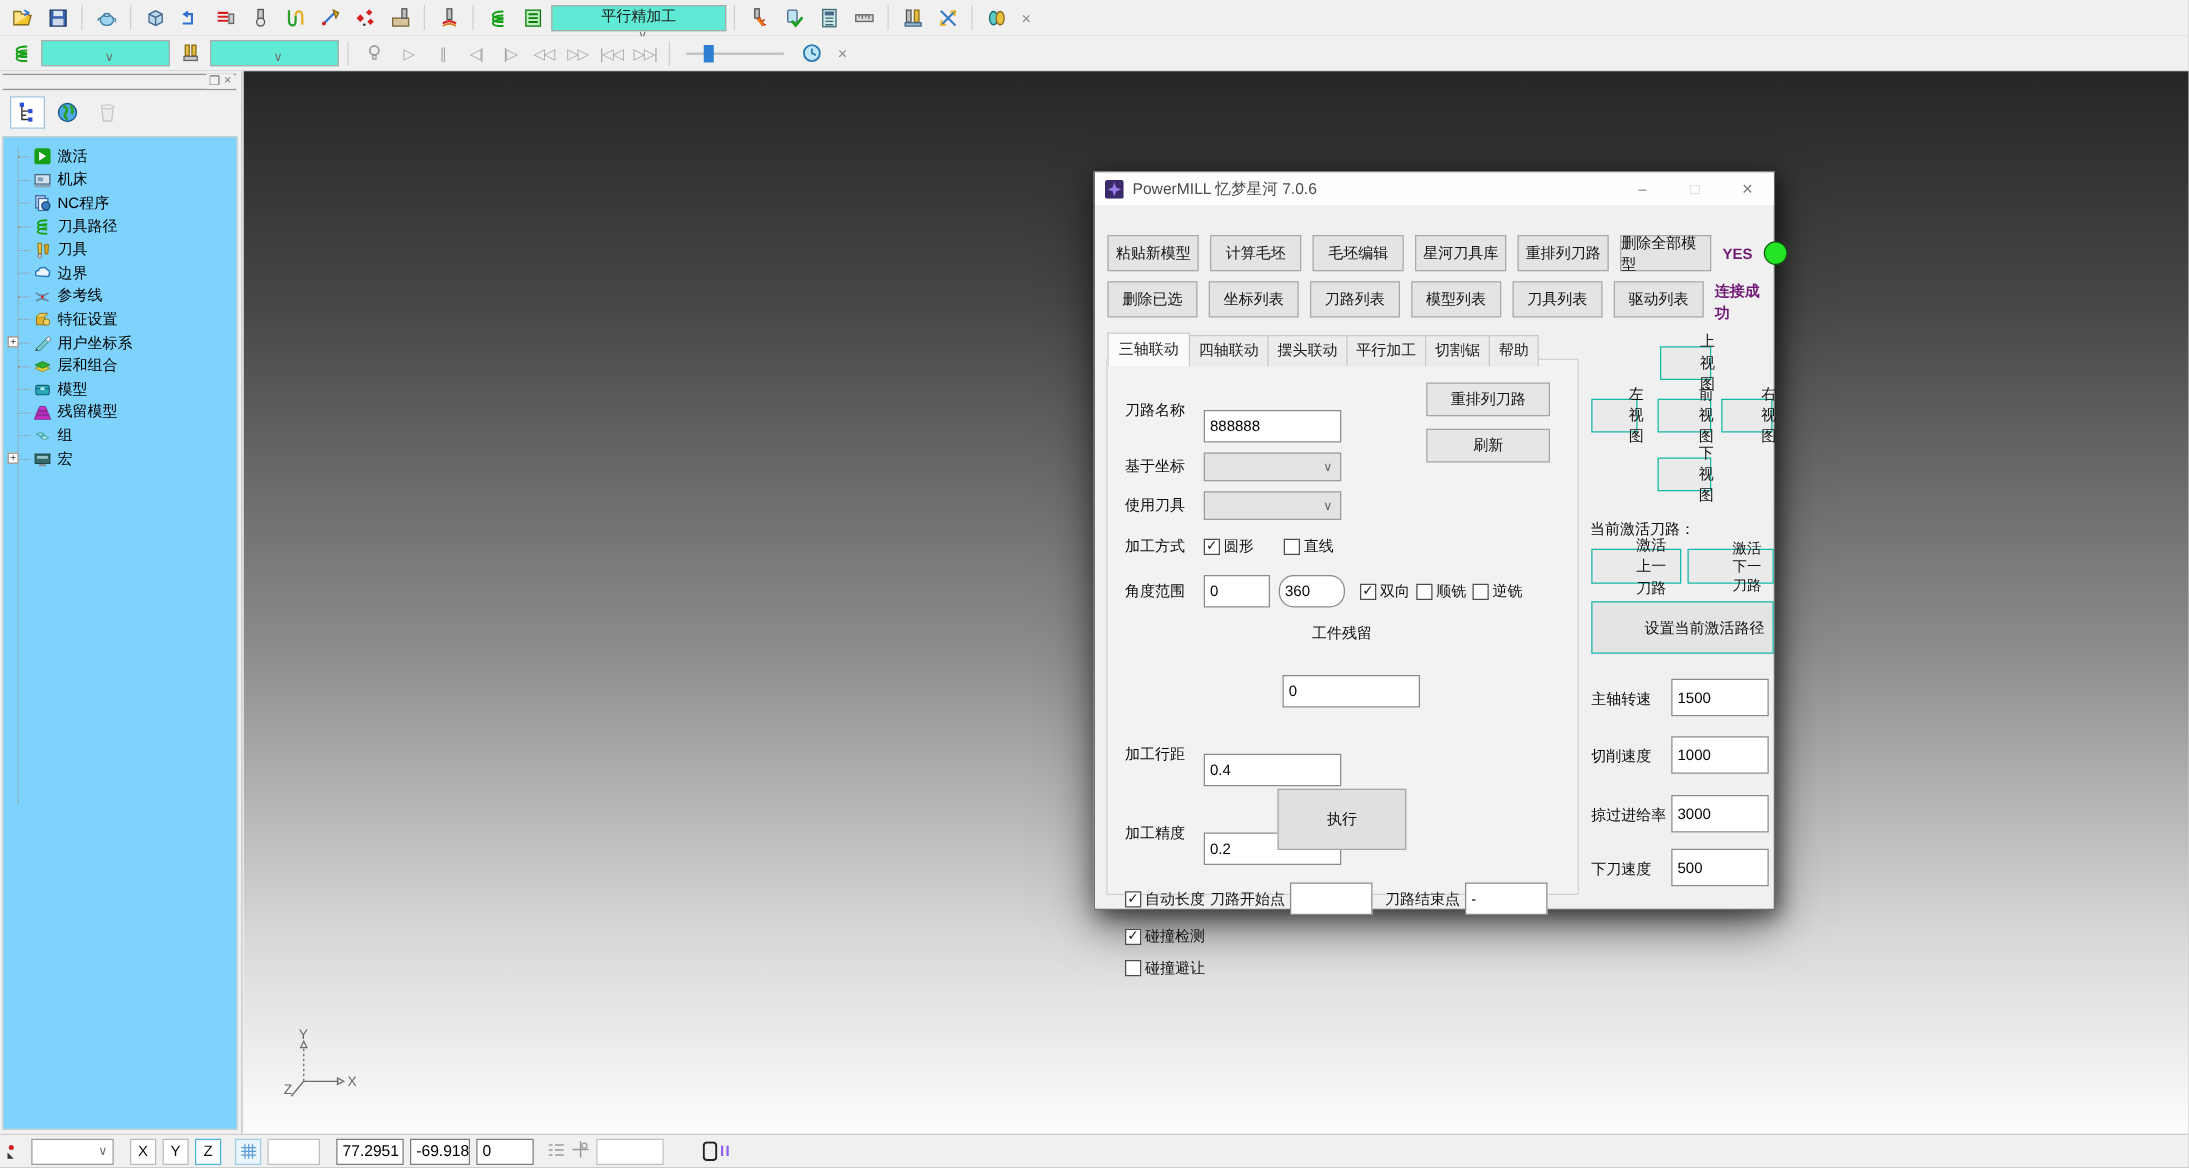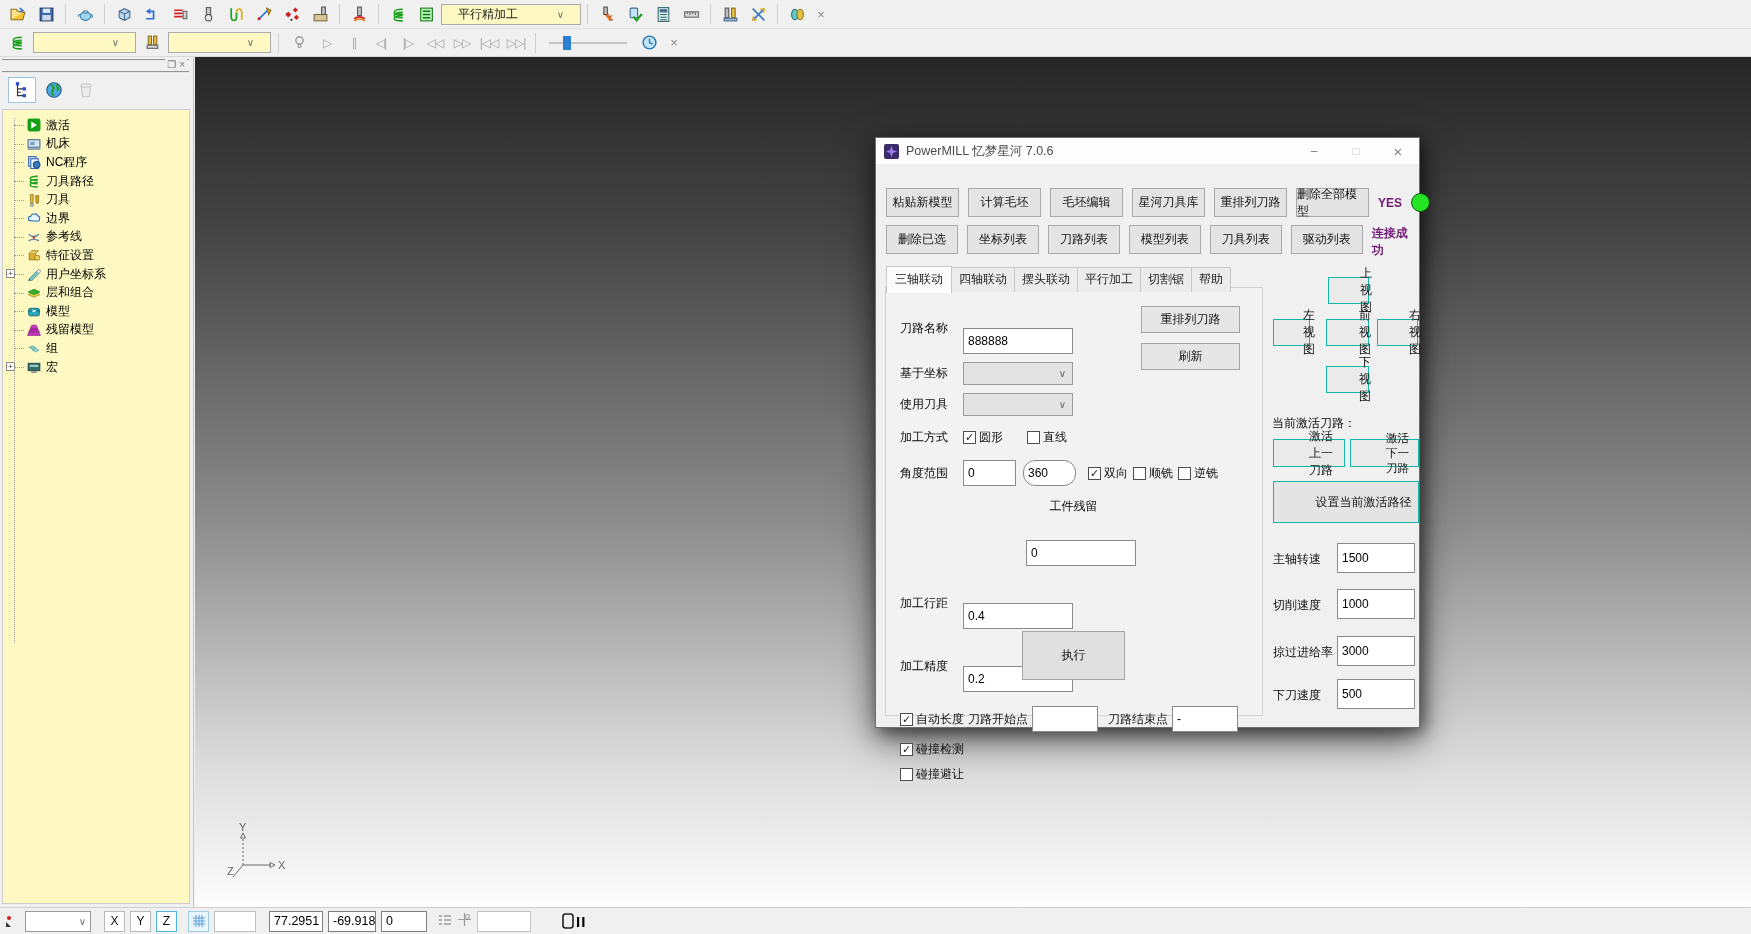--- a/index.html
+++ b/index.html
@@ -5,37 +5,37 @@
   * { margin:0; padding:0; box-sizing:border-box; }
   body { font-family:"Liberation Sans", sans-serif; background:#888; }
   .screen { position:relative; width:1751px; height:934px; background:#f0f0f0; overflow:hidden; font-family:"Liberation Sans",sans-serif; }
 
   
   .toolbar-top { position:absolute; top:0; left:0; right:0; height:29px; background:#f0f0f0; border-bottom:1px solid #e2e2e2; display:flex; align-items:center; padding-left:5px; gap:2px; }
   .toolbar-sim { position:absolute; top:29px; left:0; right:0; height:28px; background:#f0f0f0; border-bottom:1px solid #d8d8d8; display:flex; align-items:center; padding-left:4px; gap:3px; }
   .tbtn { width:26px; height:24px; display:flex; align-items:center; justify-content:center; border-radius:2px; }
   .tbtn svg { width:17px; height:17px; }
   .sep { width:1px; height:20px; background:#cfcfcf; margin:0 4px; }
-  .combo { background:#fef9c3; border:1px solid #ababab; height:21px; display:flex; align-items:center; justify-content:space-between; padding:0 16px; font-size:12px; color:#222; }
+  .combo { background:#5eead4; border:1px solid #ababab; height:21px; display:flex; align-items:center; justify-content:space-between; padding:0 16px; font-size:12px; color:#222;flex-direction:column; }
   .combo .chev { color:#707070; font-size:10px; margin-left:6px; }
   .xclose { color:#8a8a8a; font-size:13px; width:18px; text-align:center; }
   .media { color:#a8a8a8; font-size:12px; min-width:24px; text-align:center; letter-spacing:-1px; }
   .slider { width:78px; height:18px; display:flex; align-items:center; margin:0 6px; position:relative; }
   .slider .track { width:100%; height:2px; background:#c3c3c3; }
   .slider .handle { position:absolute; left:14px; top:2px; width:8px; height:14px; background:#2d7fd3; }
 
   
   .left-panel { position:absolute; top:57px; left:0; width:194px; bottom:27px; background:#f0f0f0; border-right:1px solid #c4c4c4; }
   .panel-grip { height:14px; margin:2px 4px 0 2px; border-top:2px groove #e8e8e8; border-bottom:2px groove #e8e8e8; position:relative; }
   .panel-ctrl { position:absolute; right:2px; top:-2px; display:flex; gap:3px; background:#f0f0f0; padding:0 2px; color:#777; font-size:10px; }
   .panel-icons { display:flex; gap:4px; padding:4px 0 4px 8px; }
   .pbtn { width:28px; height:26px; display:flex; align-items:center; justify-content:center; }
   .pbtn.sel { background:#fff; border:1px solid #9fc3dd; }
   .pbtn svg { width:18px; height:18px; }
-  .tree { position:absolute; top:52px; left:2px; right:3px; bottom:3px; background:#fef9c3; border:1px solid #cdcdcd; font-size:12px; color:#000; padding-top:6px; overflow:hidden; }
+  .tree { position:absolute; top:52px; left:2px; right:3px; bottom:3px; background:#7dd3fc; border:1px solid #cdcdcd; font-size:12px; color:#000; padding-top:6px; overflow:hidden; }
   .ti { display:flex; align-items:center; height:18.6px; padding-left:24px; gap:5px; position:relative; }
   .ti::before { content:""; position:absolute; left:11px; top:50%; width:10px; border-top:1px dotted #9a9a9a; }
   .ti svg { width:14px; height:14px; flex:none; }
   .exp { position:absolute; left:3px; top:4px; width:9px; height:9px; border:1px solid #8a8a8a; background:#fff; font-size:8px; line-height:7px; text-align:center; color:#333; }
   .treeline { position:absolute; left:11px; top:8px; bottom:260px; border-left:1px dotted #9a9a9a; }
 
   
   .viewport { position:absolute; top:57px; left:195px; right:0; bottom:27px; background:linear-gradient(to bottom,#262626 0%,#474747 22%,#8d8d8d 55%,#d9d9d9 82%,#fdfdfd 100%); }
   .triad { position:absolute; left:30px; bottom:22px; }
   .triad text { font-size:11px; fill:#666; font-family:"Liberation Sans",sans-serif; }
@@ -47,21 +47,21 @@
   .dlg-title .ttl { color:#4a4a4a; font-size:12.5px; }
   .dlg-title svg { width:15px; height:15px; }
   .winbtns { margin-left:auto; display:flex; }
   .winbtn { width:42px; height:26px; display:flex; align-items:center; justify-content:center; color:#7e7e7e; font-size:12px; }
   .dlg-menubar { height:23px; background:#f7f7f7; display:flex; align-items:center; padding-left:6px; }
   .menu-item { padding:0 9px; font-size:12.5px; color:#1a1a1a; }
   .btnrow { position:absolute; left:10px; display:flex; gap:9px; }
   .dlg-btn { width:73px; height:29px; background:#e4e4e4; border:1px solid #a9a9a9; font-size:12px; color:#111; display:flex; align-items:center; justify-content:center; }
   .magenta { color:#701a75; font-weight:bold; font-size:12px; }
   .led { width:19px; height:19px; border-radius:50%; background:#25e425; border:1.5px solid #0d560d; }
-  .tabstrip { position:absolute; left:10px; top:128px; display:flex; align-items:center; z-index:2; }
+  .tabstrip { position:absolute; left:10px; top:128px; display:flex; align-items:flex-end; z-index:2; }
   .tab { padding:3px 7px 4px; font-size:12px; border:1px solid #c9c9c9; border-bottom:none; background:#ececec; margin-right:-1px; color:#222; }
   .tab.active { background:#fbfbfb; padding:4px 8px 5px; position:relative; z-index:3; }
   .tabpanel { position:absolute; left:9px; top:149px; width:378px; height:429px; border:1px solid #d2d2d2; background:#f2f2f2; }
   .frow { display:flex; align-items:center; margin-left:14px; }
   .flabel { width:63px; font-size:12px; color:#0a0a0a; flex:none; }
   .tinput { height:26px; border:1px solid #8a8a8a; background:#fff; font-size:12px; padding:0 4px; font-family:"Liberation Sans",sans-serif; }
   .w108 { width:110px;margin-top:25px; } .w52 { width:53px; } .w64 { width:66px; }
   .fcombo { width:110px; height:23px; background:#e3e3e3; border:1px solid #9c9c9c; display:flex; align-items:center; justify-content:flex-end; padding-right:6px; color:#666; font-size:10px; }
   .cb { width:13px; height:13px; border:1px solid #4d4d4d; background:#fff; display:inline-flex; align-items:center; justify-content:center; font-size:11px; line-height:11px; color:#1a1a1a; flex:none; }
   .cbl { font-size:12px; margin:0 10px 0 3px; }
@@ -601,17 +601,17 @@
           <path d="M7.5 1 V14 M1 7.5 H14" stroke="#9a9a9a" stroke-width="1.2"></path>
           <circle cx="10.5" cy="4.5" r="2" fill="none" stroke="#9a9a9a"></circle>
         </svg></span>
     <span class="sb-box" style="width:54px; border-color:#c0c0c0;">
         <span></span>
       </span>
     <span style="margin-left:26px; display:flex; align-items:center; gap:2px;">
         <svg width="12" height="16" viewBox="0 0 12 16">
           <rect x="1" y="1" width="10" height="14" rx="2.5" fill="none" stroke="#222" stroke-width="1.6"></rect>
         </svg>
-        <span style="color:#000000; font-weight:bold; font-size:15px; letter-spacing:1px;">II</span>
+        <span style="color:#8b5cf6; font-weight:bold; font-size:12px; letter-spacing:1px;">II</span>
       </span>
   </div>
 
 </div>
 
 </body></html>

